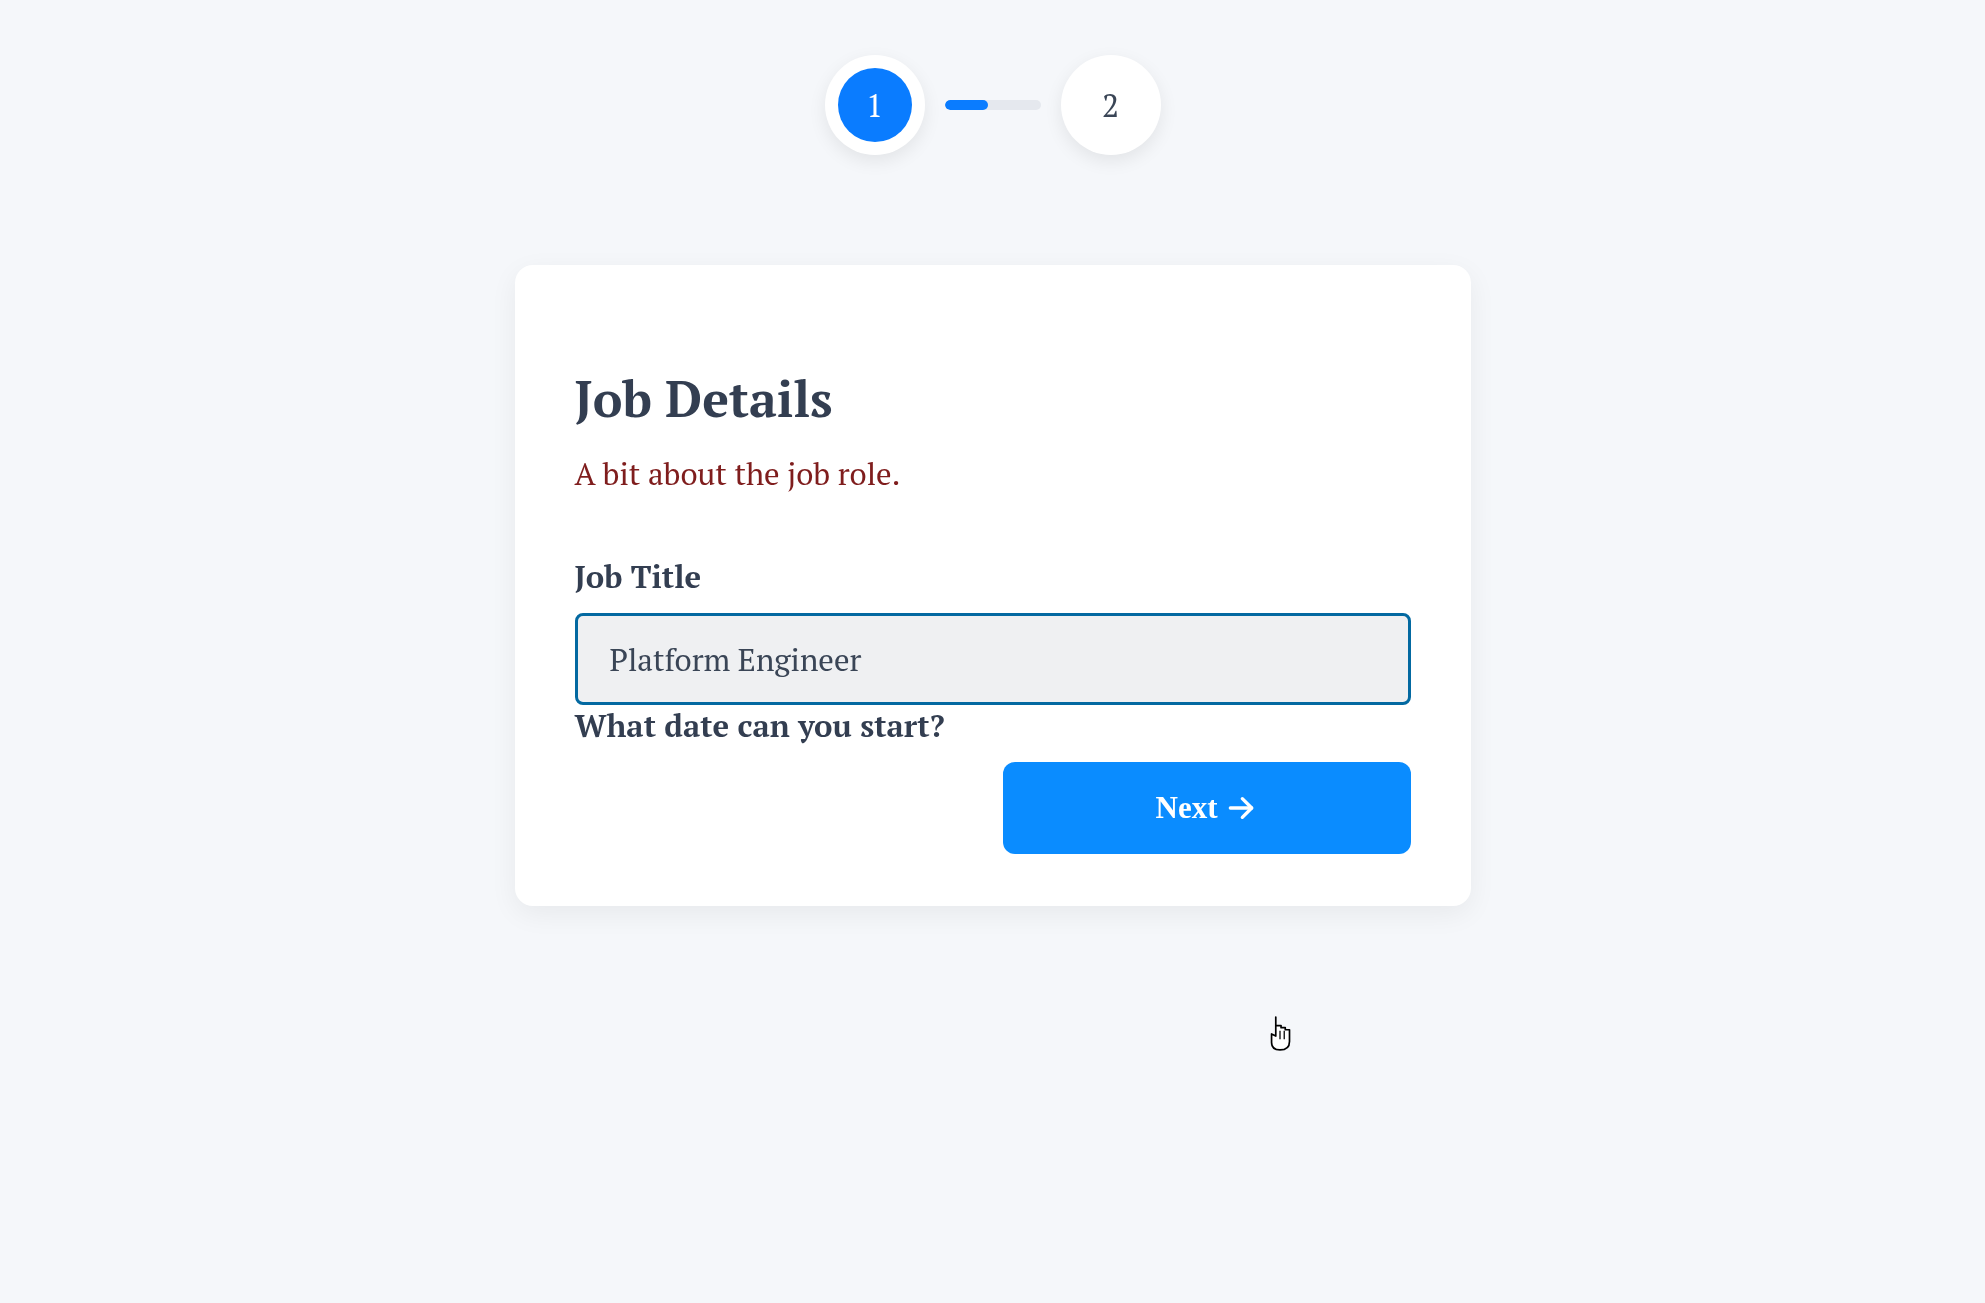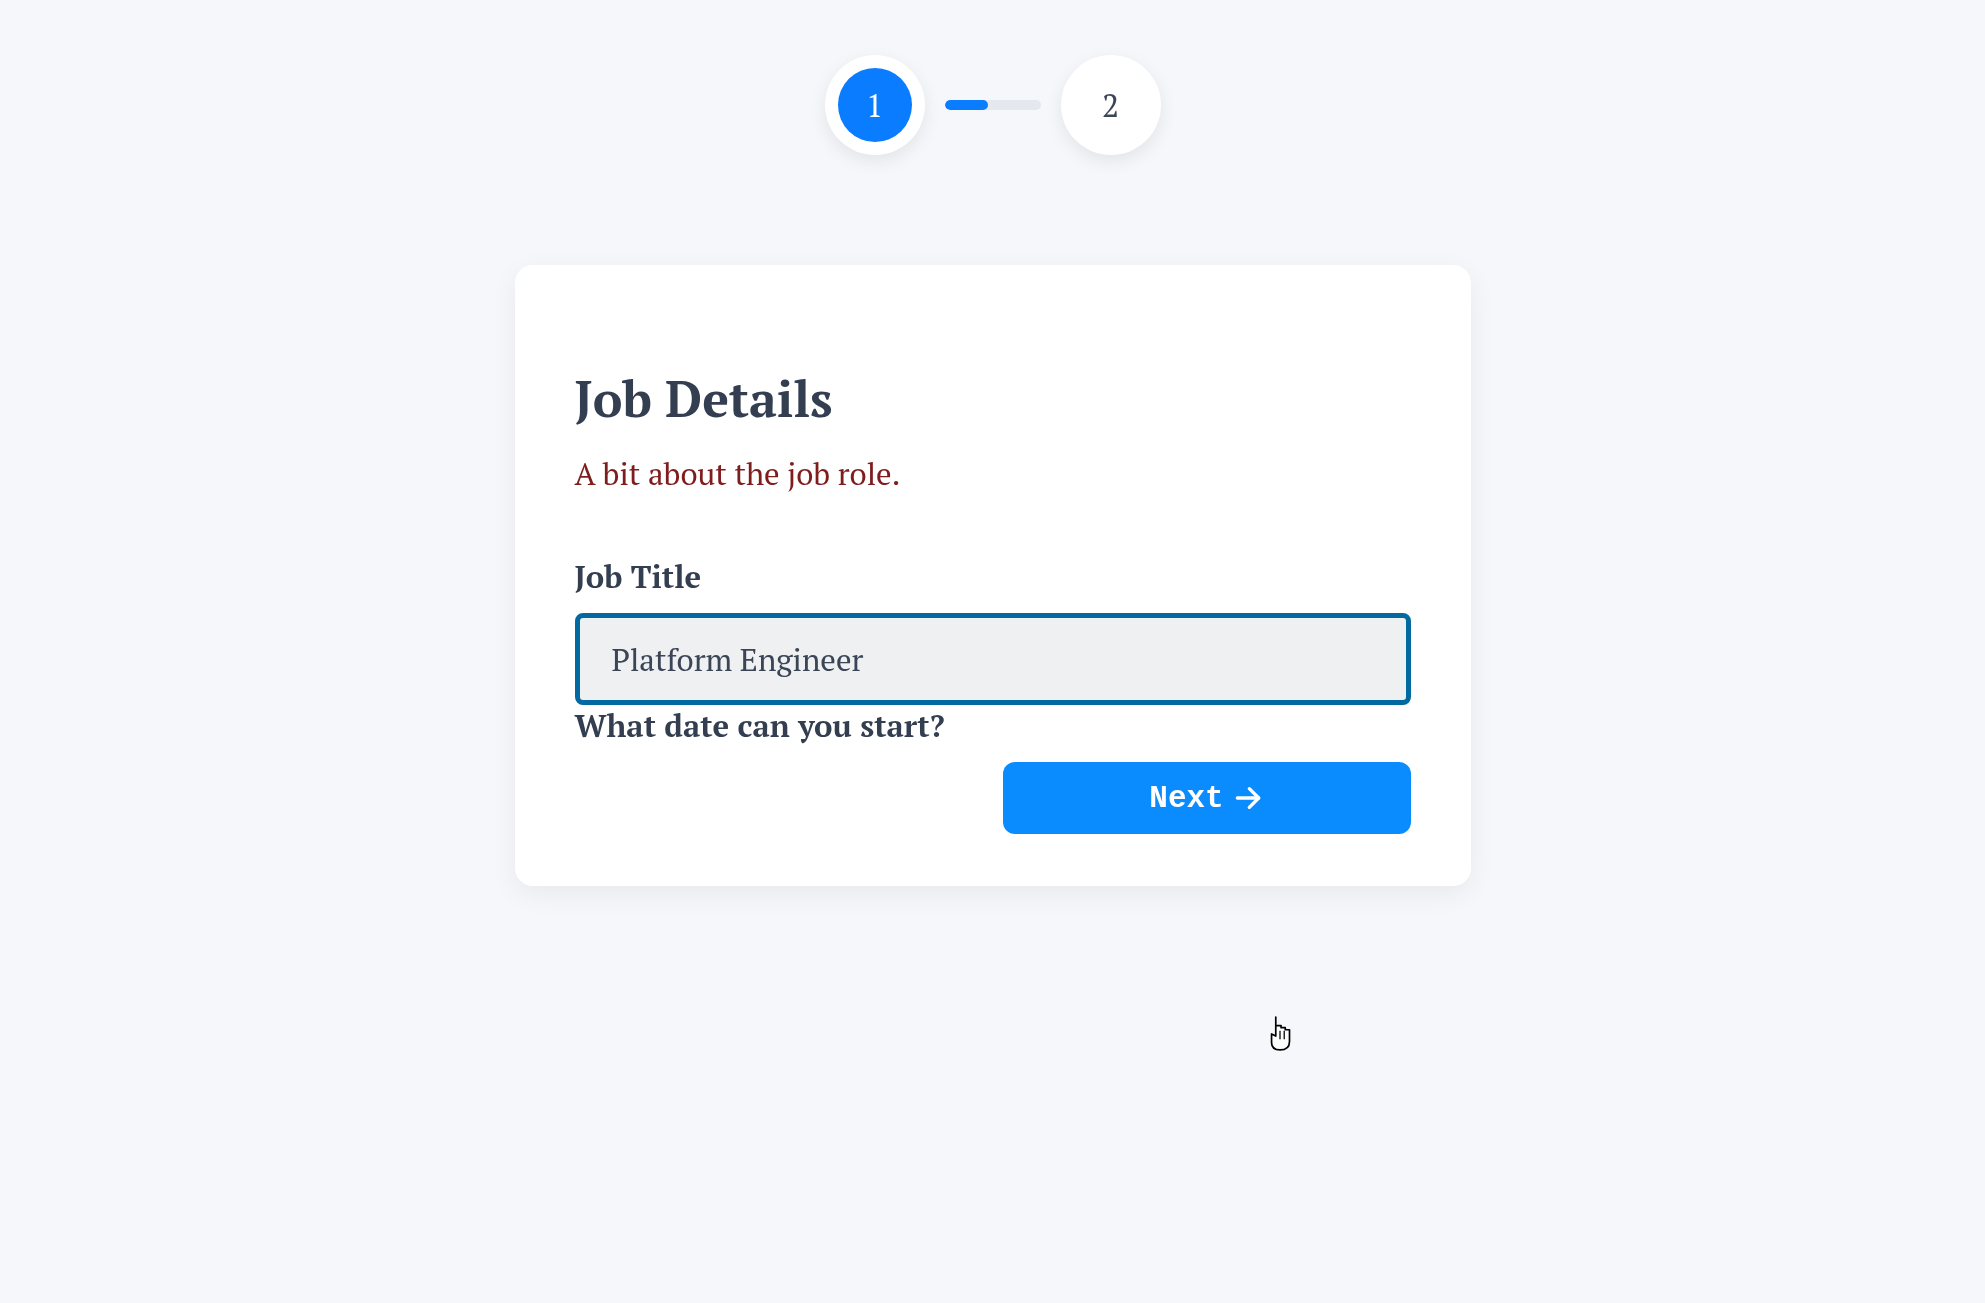--- a/index.html
+++ b/index.html
@@ -100,21 +100,21 @@
       display: block;
       font-size: 31px;
       font-weight: 700;
       color: #333e51;
       margin-bottom: 16px;
       font-family: 'PT Serif', Georgia, serif;
     }
     .form-input {
       width: 100%;
       height: 92px;
-      border: 5px solid #0369a1;
+      border: 3px solid #0369a1;
       border-radius: 8px;
       padding: 0 32px;
       font-size: 31px;
       font-family: 'PT Serif', Georgia, serif;
       color: #3a4556;
       background: #ffffff;
     }
     .form-input.readonly {
       background: #eff0f2;
       color: #3a4556;
@@ -125,25 +125,25 @@
     .button-row {
       display: flex;
       justify-content: flex-end;
       margin-top: 10px;
     }
     .next-button {
       background: #0a8cff;
       color: #ffffff;
       border: none;
       border-radius: 12px;
-      height: 72px;
+      height: 92px;
       width: 408px;
       font-size: 31px;
       font-weight: 700;
-      font-family: Liberation Mono, monospace;
+      font-family: Liberation Serif, serif;
       display: flex;
       align-items: center;
       justify-content: center;
       gap: 8px;
       cursor: pointer;
     }
     .next-button svg {
       width: 32px;
       height: 32px;
     }

